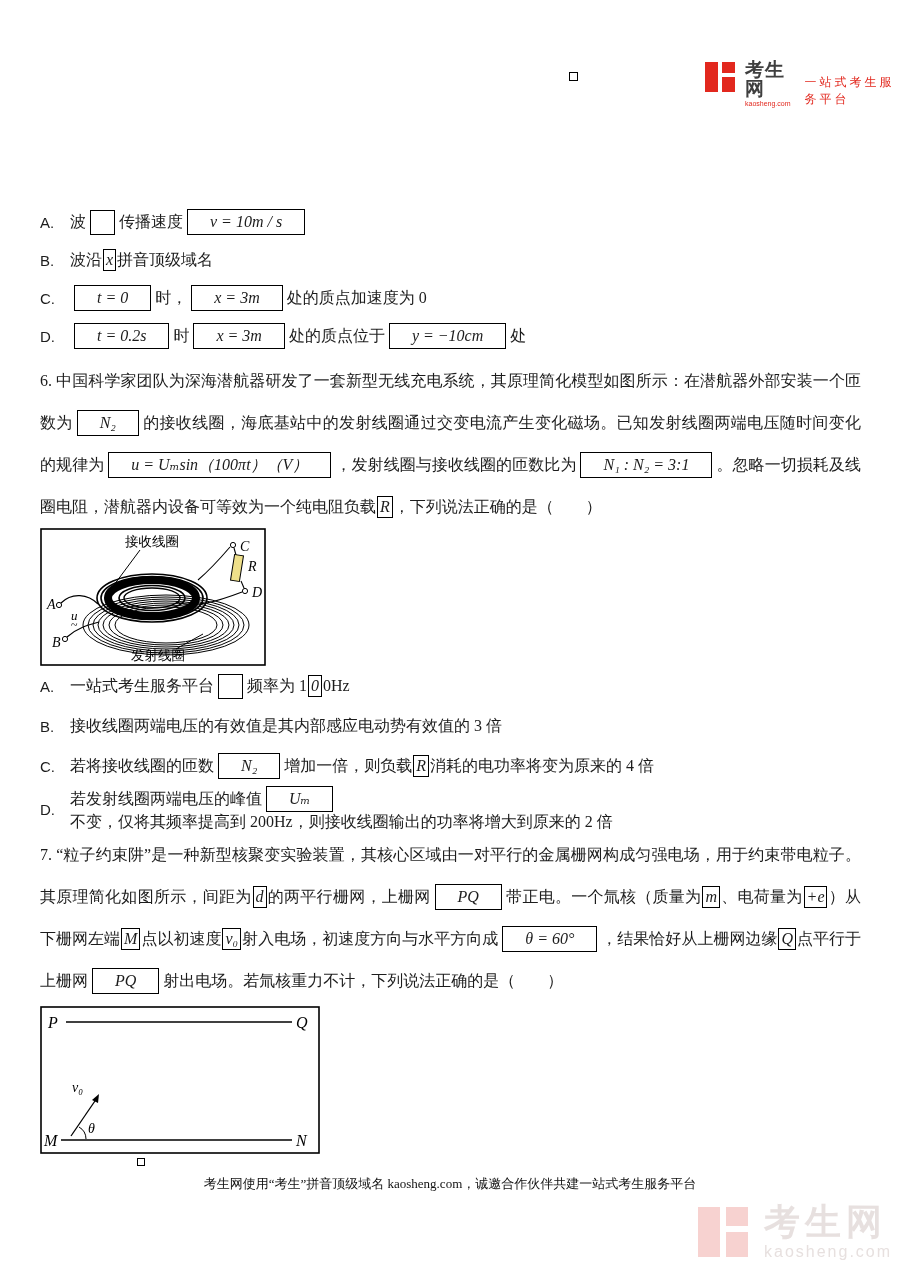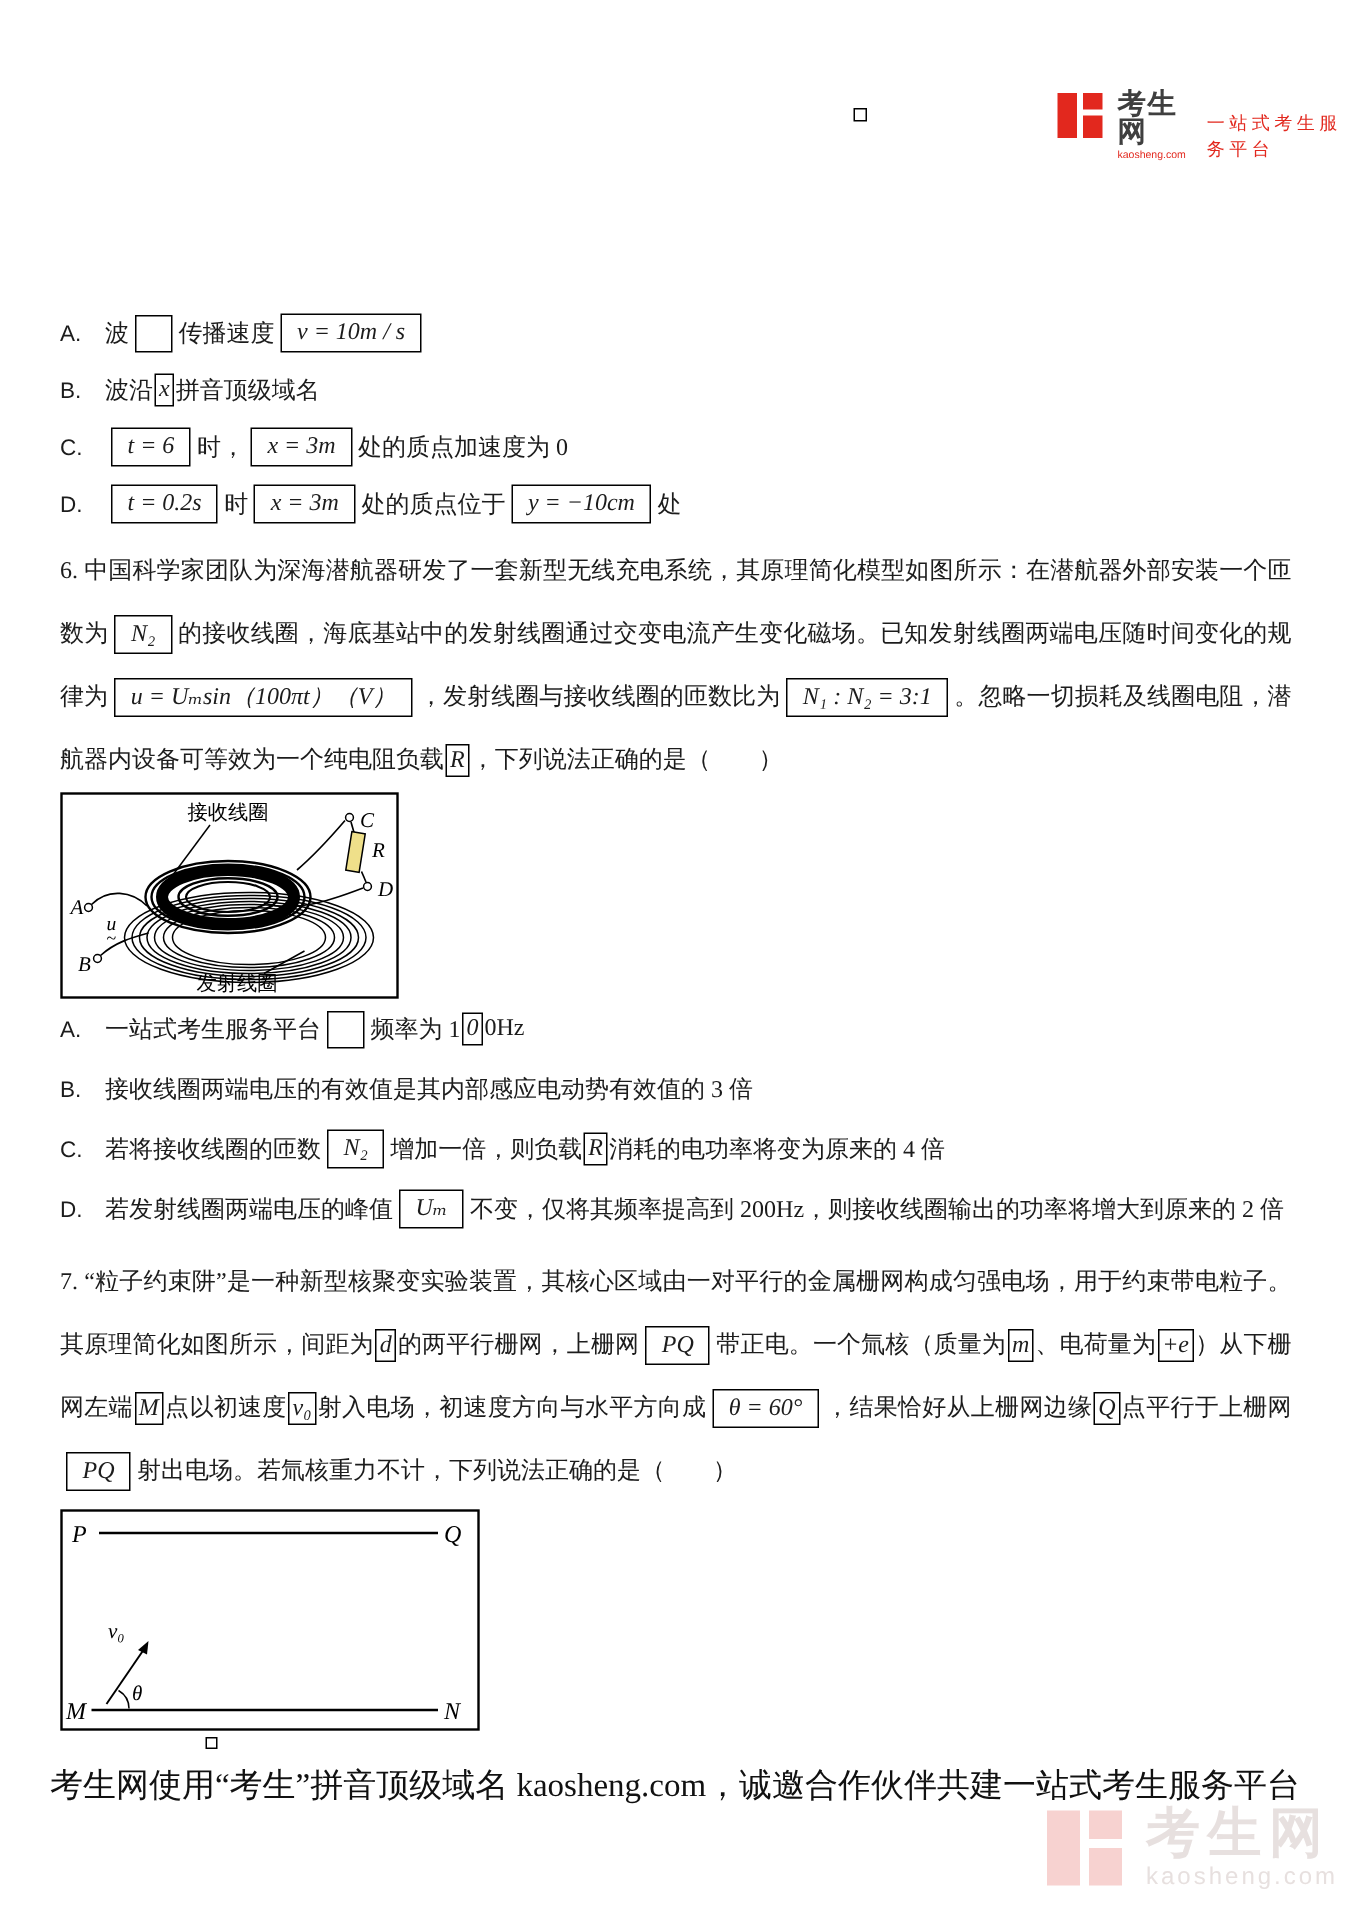--- a/index.html
+++ b/index.html
@@ -23,35 +23,35 @@
   #sq-bottom{left:137px;top:1158px;width:6px;height:6px;}
 
   
   .para{position:absolute;left:40px;width:821px;font-size:16px;line-height:42px;text-align:justify;}
   .opt-block{position:absolute;left:40px;width:822px;}
   .opt-row{display:flex;align-items:center;min-height:38px;font-size:16px;}
   .opt-block.tall .opt-row{min-height:40px;}
   .opt-label{flex:0 0 30px;font-family:"Liberation Sans",sans-serif;font-size:15px;}
   .opt-body{display:flex;align-items:center;flex-wrap:wrap;}
 
-  .fbox{display:inline-block;border:1px solid #000;padding:2px 10px;margin:0 4px;
+  .fbox{display:inline-block;border:1px solid #000;padding:2px 22px;margin:0 4px;
         font-style:italic;line-height:1.25;background:#fff;white-space:nowrap;}
   .fbox.small{padding:0 2px;margin:0 1px;}
   .fbox.empty{min-width:17px;min-height:21px;padding:1px 3px;}
   .ftext{white-space:pre-wrap;}
 
   
   .fig{position:absolute;text-align:right;}
   #fig-coil{top:528px;left:40px;}
   #fig-grid{top:1006px;left:40px;}
   svg text{font-family:"Liberation Serif","DejaVu Serif",serif;}
   .svg-it{font-style:italic;}
 
   
-  .footer{position:absolute;top:1175px;left:0;width:900px;text-align:center;font-size:22px;color:#111;}
+  .footer{position:absolute;top:1175px;left:0;width:900px;text-align:center;font-size:13px;color:#111;}
 
   
   .wm{position:absolute;top:1203px;left:698px;display:flex;align-items:center;gap:10px;}
   .wm-blocks{position:relative;width:56px;height:58px;}
   .wm-blocks i{position:absolute;display:block;}
   .wb1{left:0;top:4px;width:22px;height:50px;}
   .wb2{left:28px;top:4px;width:22px;height:19px;}
   .wb3{left:28px;top:29px;width:22px;height:25px;}
   .wm-text{display:flex;flex-direction:column;line-height:1;}
   .wm-brand{font-size:36px;font-weight:bold;letter-spacing:5px;font-family:"Liberation Sans",sans-serif;}
@@ -92,21 +92,21 @@
         <span class="opt-label">B.</span>
         <span class="opt-body">
           <span class="ftext">波沿</span>
           <span class="fbox small">x</span>
           <span class="ftext">拼音顶级域名</span>
         </span>
       </div>
       <div class="opt-row">
         <span class="opt-label">C.</span>
         <span class="opt-body">
-          <span class="fbox">t = 6</span>
+          <span class="fbox">t = 0</span>
           <span class="ftext">时，</span>
           <span class="fbox">x = 3m</span>
           <span class="ftext">处的质点加速度为 0</span>
         </span>
       </div>
       <div class="opt-row">
         <span class="opt-label">D.</span>
         <span class="opt-body">
           <span class="fbox">t = 0.2s</span>
           <span class="ftext">时</span>

